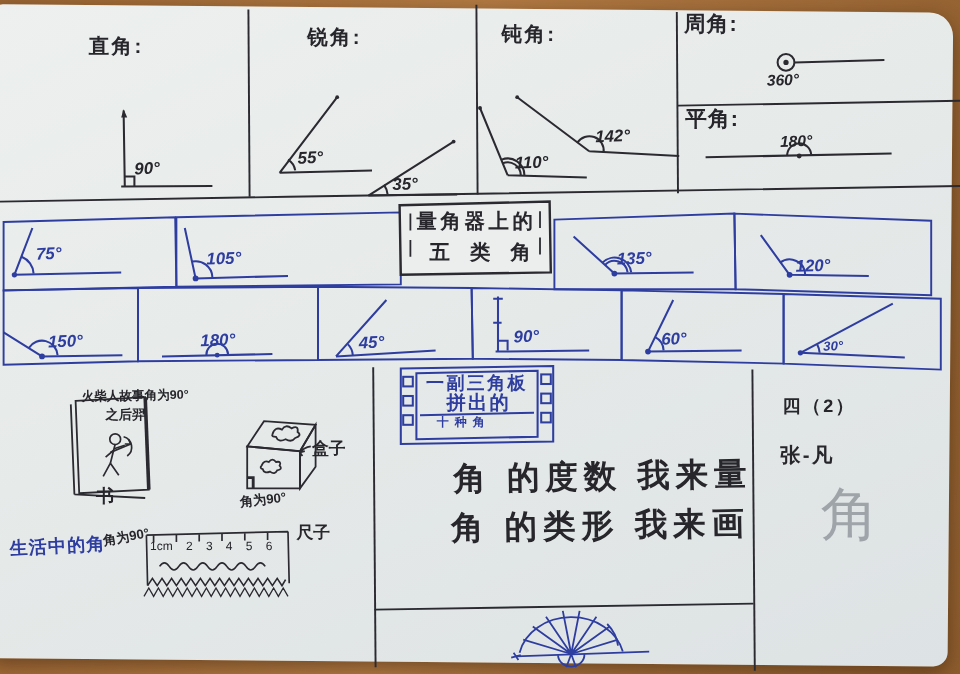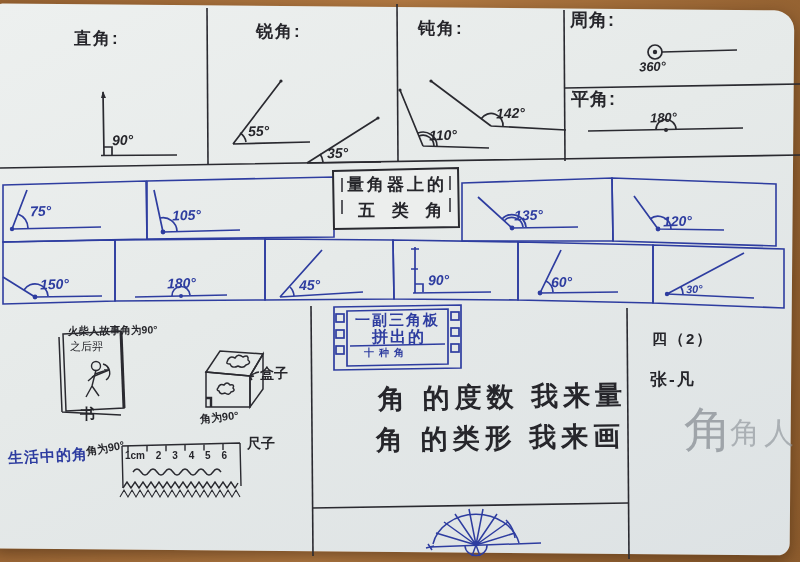--- a/index.html
+++ b/index.html
@@ -14,21 +14,21 @@
   .t{position:absolute;white-space:nowrap;color:#26262b;line-height:1;}
   .blue{color:#2e3da0;}
   .deg{font-style:italic;font-size:14px;font-weight:bold;transform:rotate(-2deg);}
   .title{font-weight:bold;font-size:17px;letter-spacing:2px;}
   .small-title{font-weight:bold;font-size:18px;letter-spacing:1px;}
   .boxtitle{font-weight:bold;}
   .slogan{font-size:27px;font-weight:bold;letter-spacing:5px;transform:rotate(-1deg);}
   .pencil{color:#8f959b;}
   .tiny{font-size:11px;}
   .rulernums{position:absolute;display:flex;justify-content:space-between;
-    font-size:10px;font-weight:bold;color:#26262b;}
+    font-size:10px;font-weight:normal;color:#26262b;}
 </style>
 </head>
 <body>
 
 <div class="photo">
   <div class="paper"></div>
 
   <svg class="ink" width="800" height="562" viewBox="0 0 800 562">
 
     <g stroke="#2a2a30" stroke-width="1.6" fill="none">
@@ -237,21 +237,21 @@
   <span class="t boxtitle" style="left:358px;top:202px;font-size:17px;letter-spacing:6px;">五 类 角</span>
 
   <span class="t blue boxtitle" style="left:355px;top:312px;font-size:15px;letter-spacing:2px;">一副三角板</span>
   <span class="t blue boxtitle" style="left:372px;top:329px;font-size:16px;letter-spacing:2px;">拼出的</span>
   <span class="t blue boxtitle" style="left:364px;top:348px;font-size:10px;letter-spacing:5px;">十种角</span>
 
   <span class="t slogan" style="left:378px;top:384px;">角 的度数 我来量</span>
   <span class="t slogan" style="left:376px;top:425px;">角 的类形 我来画</span>
 
   <span class="t" style="left:68px;top:325px;font-size:10.5px;font-weight:bold;transform:rotate(-1deg);">火柴人故事角为90°</span>
-  <span class="t" style="left:70px;top:341px;font-size:11px;font-weight:normal;">之后羿</span>
+  <span class="t" style="left:88px;top:341px;font-size:11px;font-weight:bold;">之后羿</span>
   <span class="t" style="left:80px;top:406px;font-size:15px;font-weight:bold;">书</span>
 
   <span class="t" style="left:260px;top:366px;font-size:14px;font-weight:bold;">盒子</span>
   <span class="t tiny" style="left:200px;top:412px;font-weight:bold;transform:rotate(-6deg);">角为90°</span>
 
   <span class="t blue" style="left:8px;top:448px;font-size:15px;font-weight:bold;transform:rotate(-3deg);letter-spacing:1px;">生活中的角</span>
   <span class="t tiny" style="left:86px;top:443px;font-weight:bold;transform:rotate(-10deg);">角为90°</span>
 
   <div class="rulernums" style="left:125px;top:450px;width:102px;">
     <span>1cm</span>
@@ -259,14 +259,13 @@
     <span>3</span>
     <span>4</span>
     <span>5</span>
     <span>6</span>
   </div>
   <span class="t" style="left:247px;top:436px;font-size:14px;font-weight:bold;">尺子</span>
 
   <span class="t" style="left:652px;top:331px;font-size:15px;font-weight:bold;letter-spacing:2px;">四（2）</span>
   <span class="t" style="left:650px;top:371px;font-size:17px;font-weight:bold;letter-spacing:2px;">张-凡</span>
   <span class="t pencil" style="left:684px;top:406px;font-size:48px;opacity:.8;">角</span>
-  <span class="t pencil" style="left:730px;top:418px;font-size:30px;opacity:.65;letter-spacing:4px;">角人</span>
 </div>
 
 </body></html>

